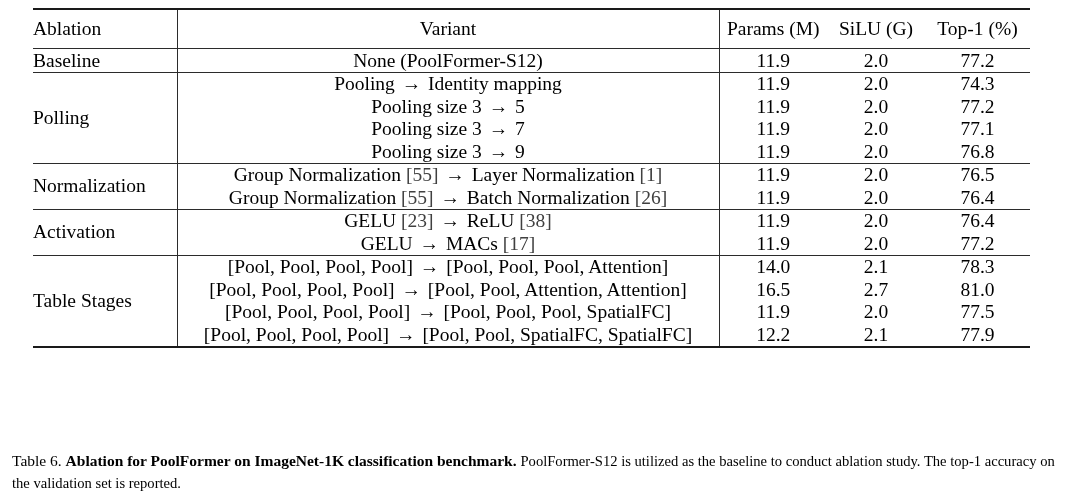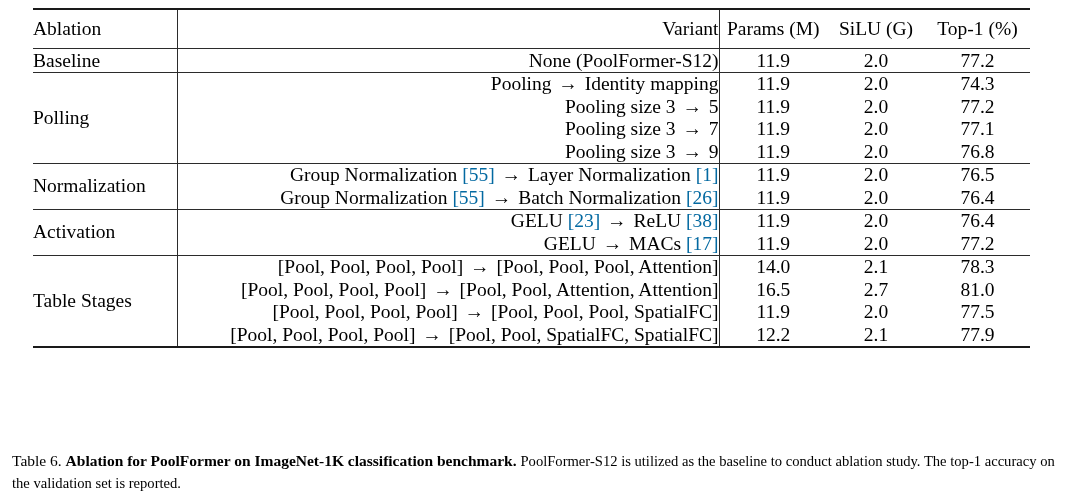--- a/index.html
+++ b/index.html
@@ -62,21 +62,21 @@
     padding-left: 6px;
     white-space: nowrap;
   }
   .cell-group {
     text-align: left;
     padding-left: 6px;
     padding-right: 2px;
     white-space: nowrap;
   }
   .cell-variant {
-    text-align: right;
+    text-align: center;
     padding-left: 8px;
     border-left: 1.1px solid #2b2b2b;
     white-space: nowrap;
   }
   .cell-num {
     text-align: center;
     white-space: nowrap;
   }
   .cell-num.first-num {
     border-left: 1.1px solid #2b2b2b;
@@ -84,21 +84,21 @@
   }
 
   .hdr td { height: 38px; }
   .datarow td { height: 22.5px; }
   .row-pad-top td { padding-top: 4px; }
   .row-pad-bot td { padding-bottom: 4px; }
 
   .grouprow .cell-variant,
   .grouprow .cell-num { }
 
-  .cite { color: #0369a1; }
+  .cite { color: #404040; }
   .arrow { padding: 0 2px; }
 
   
   #caption {
     position: absolute;
     left: 12px;
     top: 450px;
     width: 1064px;
     font-size: 15.5px;
     line-height: 1.42;

